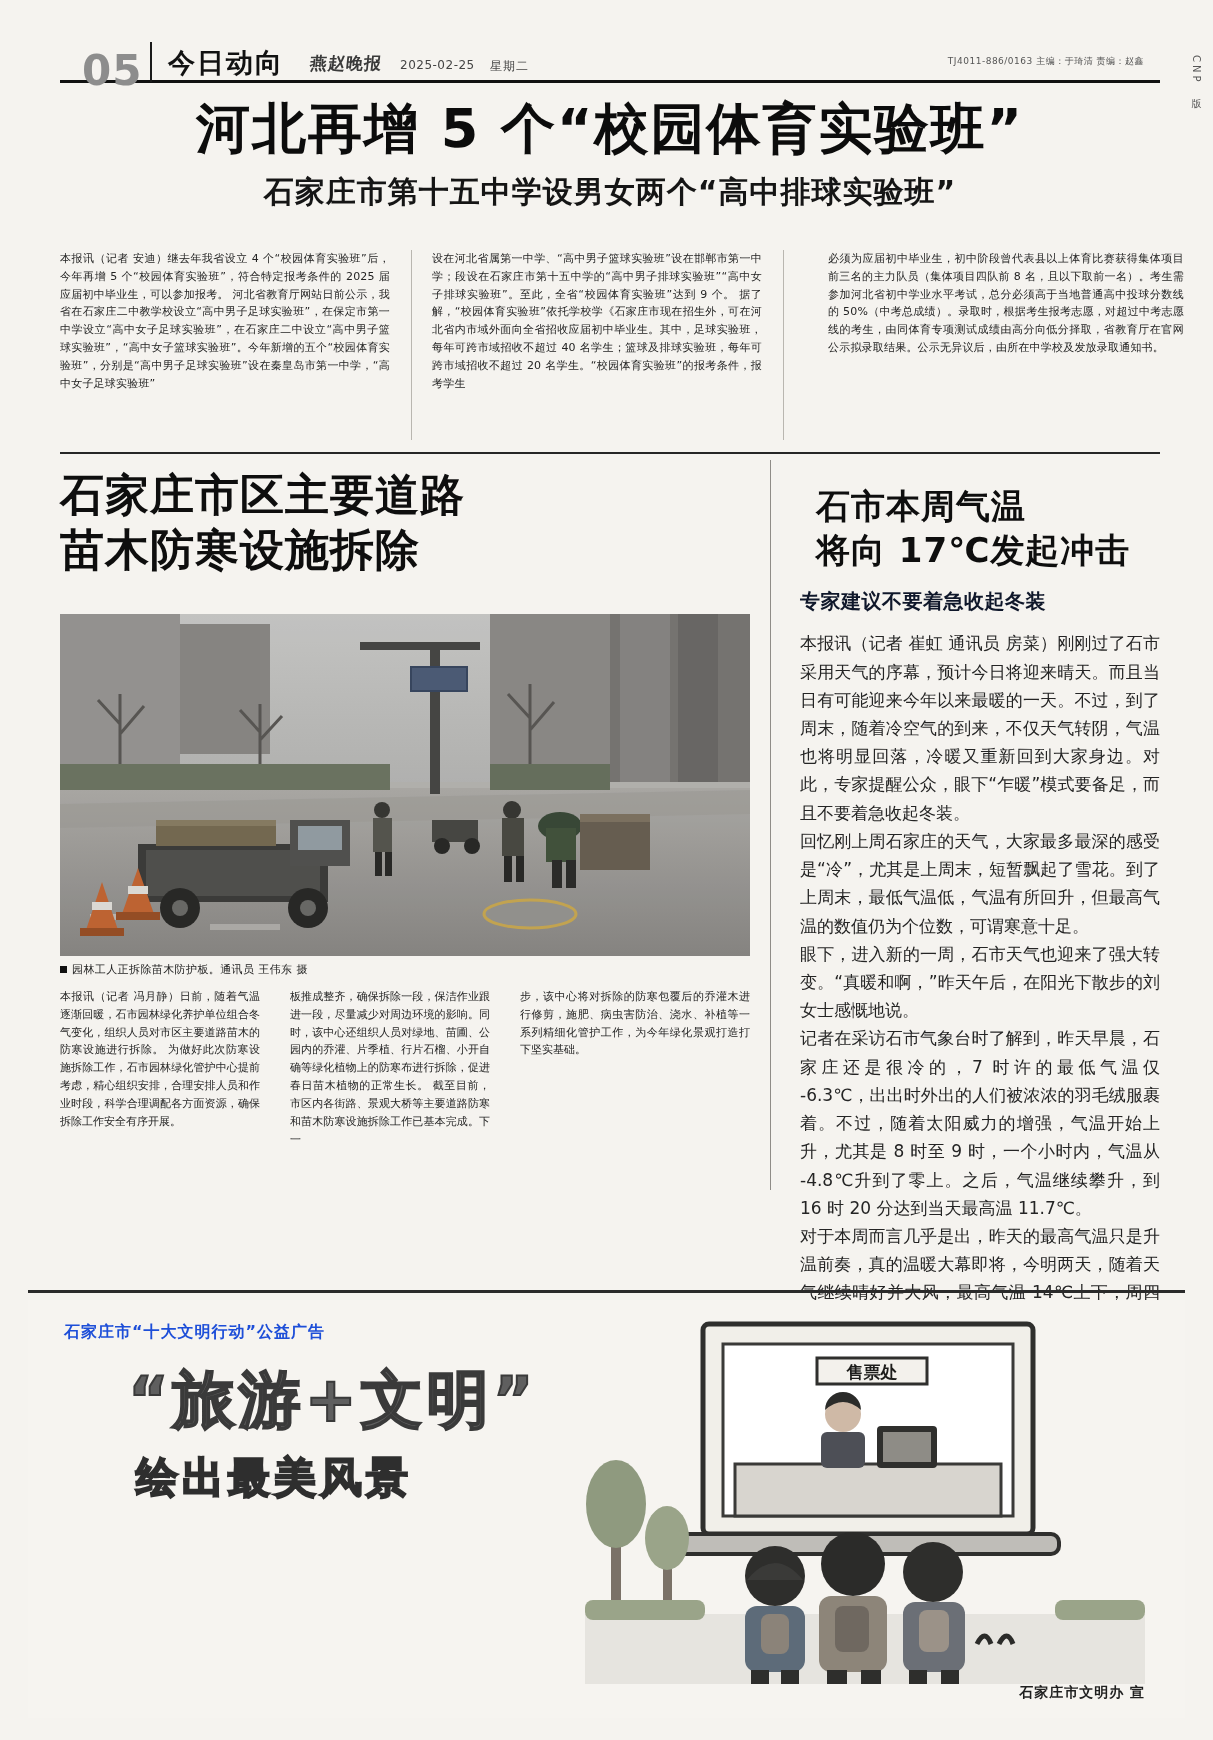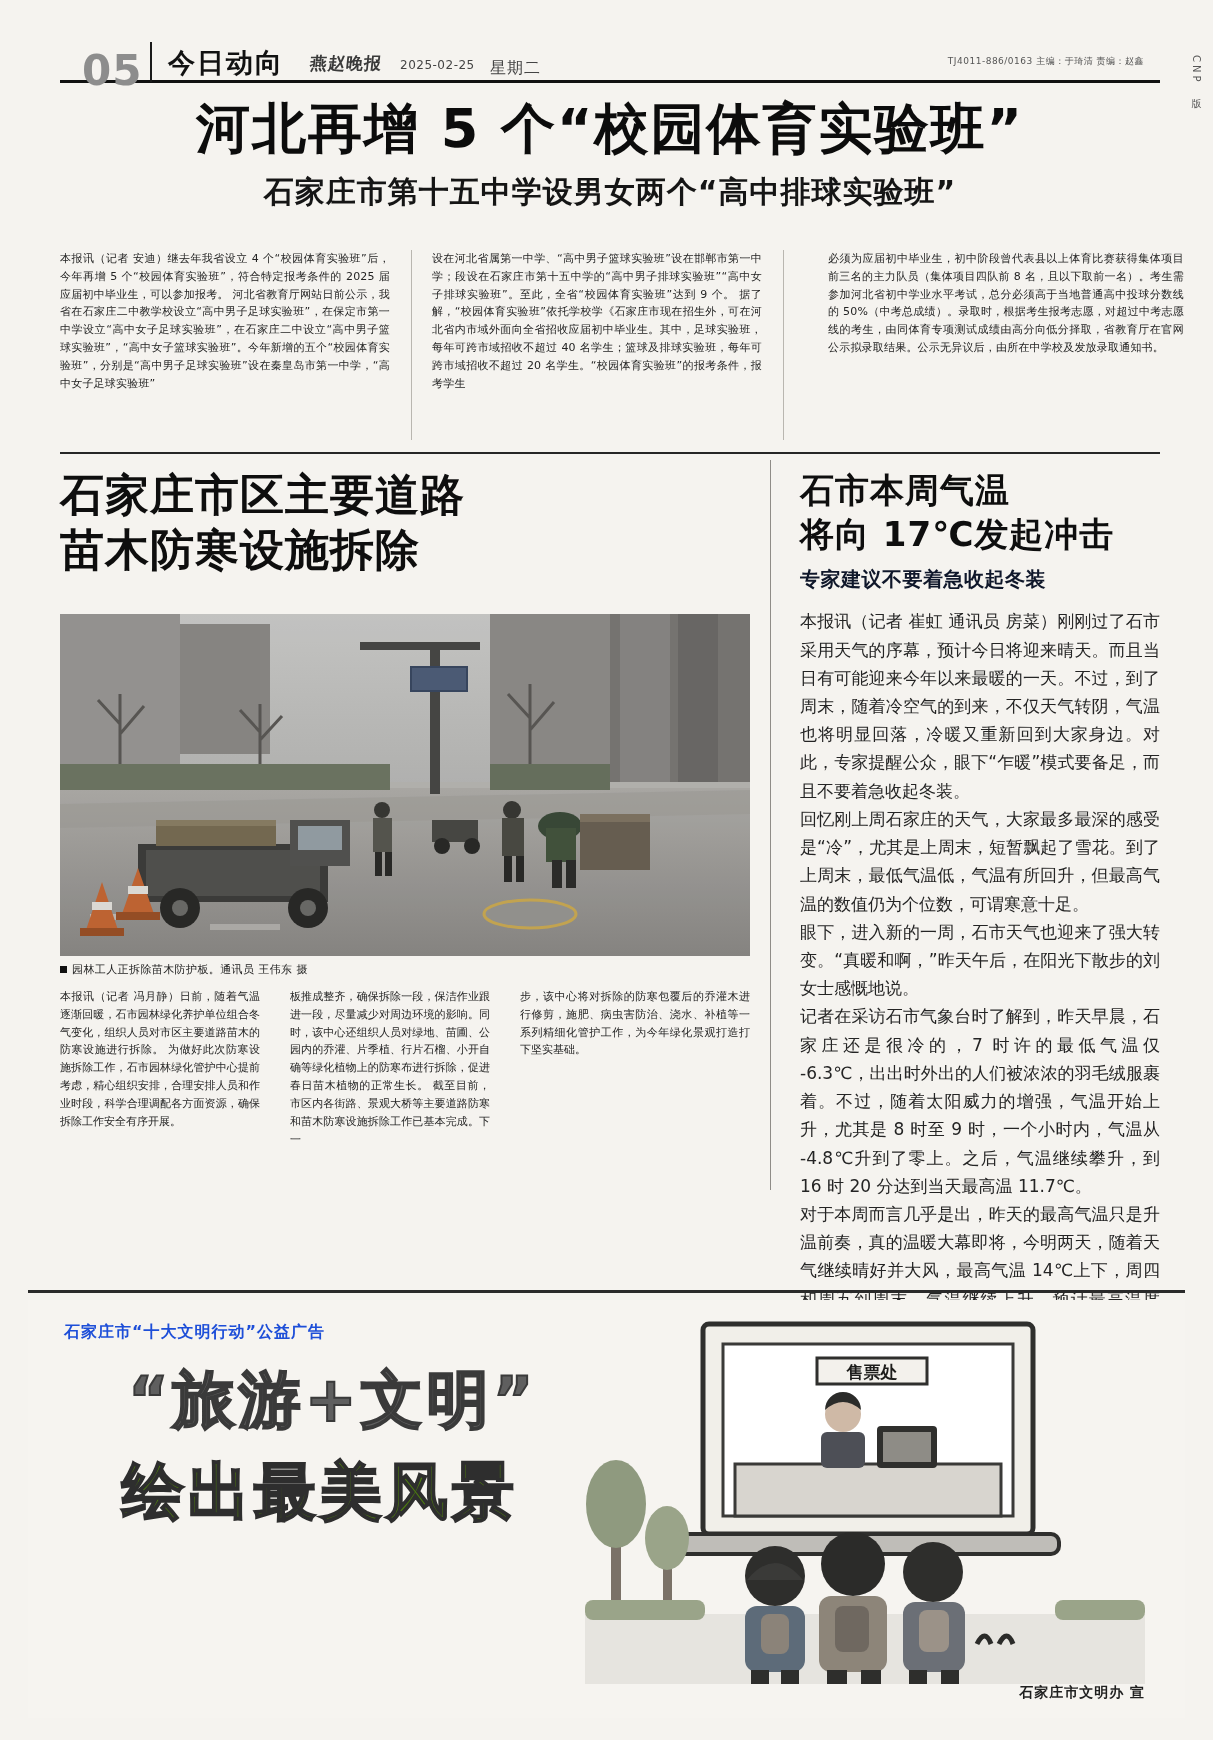--- a/index.html
+++ b/index.html
@@ -37,21 +37,21 @@
     position:absolute;left:250px;top:30px;
     font-size:17px;font-weight:bold;color:#3a3a3a;letter-spacing:1px;
     transform:skewX(-6deg);
   }
   .issue-date{
     position:absolute;left:340px;top:36px;
     font-size:12px;color:#444;letter-spacing:0.5px;
   }
   .weekday{
     position:absolute;left:430px;top:36px;
-    font-size:16px;color:#444;letter-spacing:1px;
+    font-size:12px;color:#444;letter-spacing:1px;
   }
   .edit-credits{
     position:absolute;right:16px;top:33px;
     font-size:9px;color:#555;letter-spacing:0.5px;text-align:left;
   }
   .side-vertical{
     position:absolute;right:10px;top:55px;
     font-size:10px;color:#555;
     writing-mode:vertical-rl;letter-spacing:3px;
   }
@@ -117,21 +117,21 @@
     font-size:11px;line-height:1.62;color:#232323;text-align:justify;
   }
   .mlc.a{left:0;}
   .mlc.b{left:230px;}
   .mlc.c{left:460px;width:230px;}
   
   .mid-right{
     position:absolute;left:800px;top:468px;width:360px;
   }
   .mid-right h2{
-    margin:0;font-size:34px;font-weight:bold;line-height:1.3;letter-spacing:1px;color:#0e0e0e;
+    margin:16px;font-size:34px;font-weight:bold;line-height:1.3;letter-spacing:1px;color:#0e0e0e;
   }
   .mid-right .sub{
     margin-top:10px;font-size:20px;font-weight:bold;color:#0f172a;letter-spacing:0.5px;
   }
   .mid-right .body{
     margin-top:14px;font-size:17px;line-height:1.66;color:#242424;text-align:justify;
   }
   
   .bottom-rule{
     position:absolute;left:28px;top:1290px;width:1157px;height:3px;background:#2a2a2a;
@@ -144,22 +144,22 @@
     position:absolute;left:36px;top:22px;
     font-size:16px;font-weight:bold;color:#1d4ed8;letter-spacing:1px;
   }
   .ad-line1{
     position:absolute;left:100px;top:58px;
     font-size:62px;font-weight:bold;letter-spacing:4px;
     color:#5f5f5f;
     -webkit-text-stroke:2px #3a3a3a;
   }
   .ad-line2{
-    position:absolute;left:94px;top:150px;
-    font-size:62px;font-weight:bold;letter-spacing:4px;
+    position:absolute;left:108px;top:150px;
+    font-size:42px;font-weight:bold;letter-spacing:4px;
     color:#4d7c0f;
     -webkit-text-stroke:2px #2e2e2e;
   }
   .ad-credit{
     position:absolute;right:40px;bottom:16px;
     font-size:14px;font-weight:bold;color:#1f1f1f;letter-spacing:1px;
   }
   .ad-art{
     position:absolute;right:40px;top:14px;width:560px;height:370px;
   }

